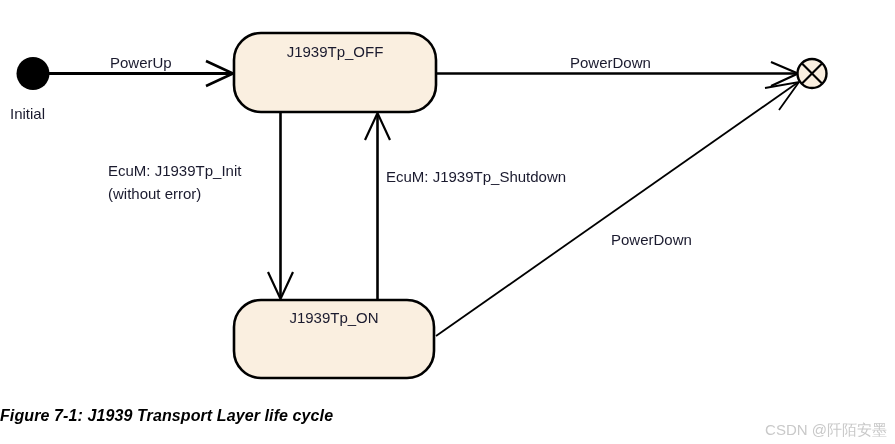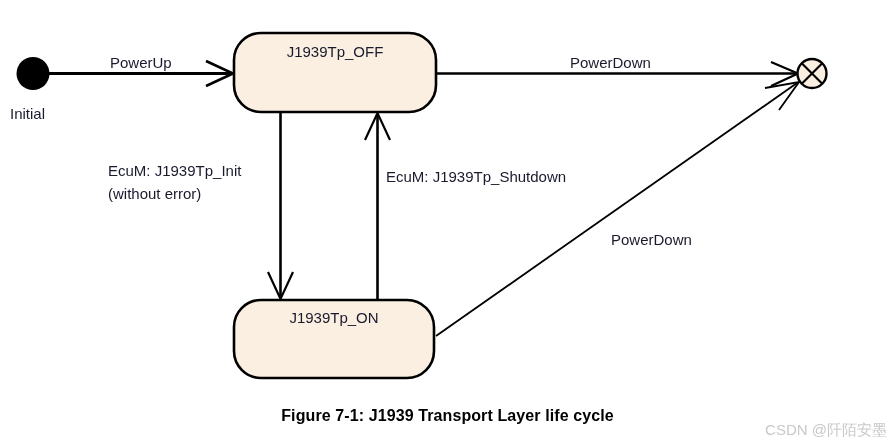--- a/index.html
+++ b/index.html
@@ -37,26 +37,27 @@
   .edge-label {
     font-family: "Liberation Sans", sans-serif;
     font-size: 15px;
     fill: #1a1a2e;
   }
   .caption {
     position: absolute;
     left: 0;
     right: 0;
     top: 407px;
-    text-align: center;
+    text-align: left;
     font-family: "Liberation Sans", sans-serif;
     font-size: 16px;
     font-weight: bold;
     color: #000000;
     letter-spacing: 0.1px;
+    font-style: italic;
   }
   .watermark {
     position: absolute;
     right: 8px;
     bottom: 4px;
     font-family: "Liberation Sans", sans-serif;
     font-size: 15px;
     color: #c9c9c9;
     white-space: nowrap;
   }

